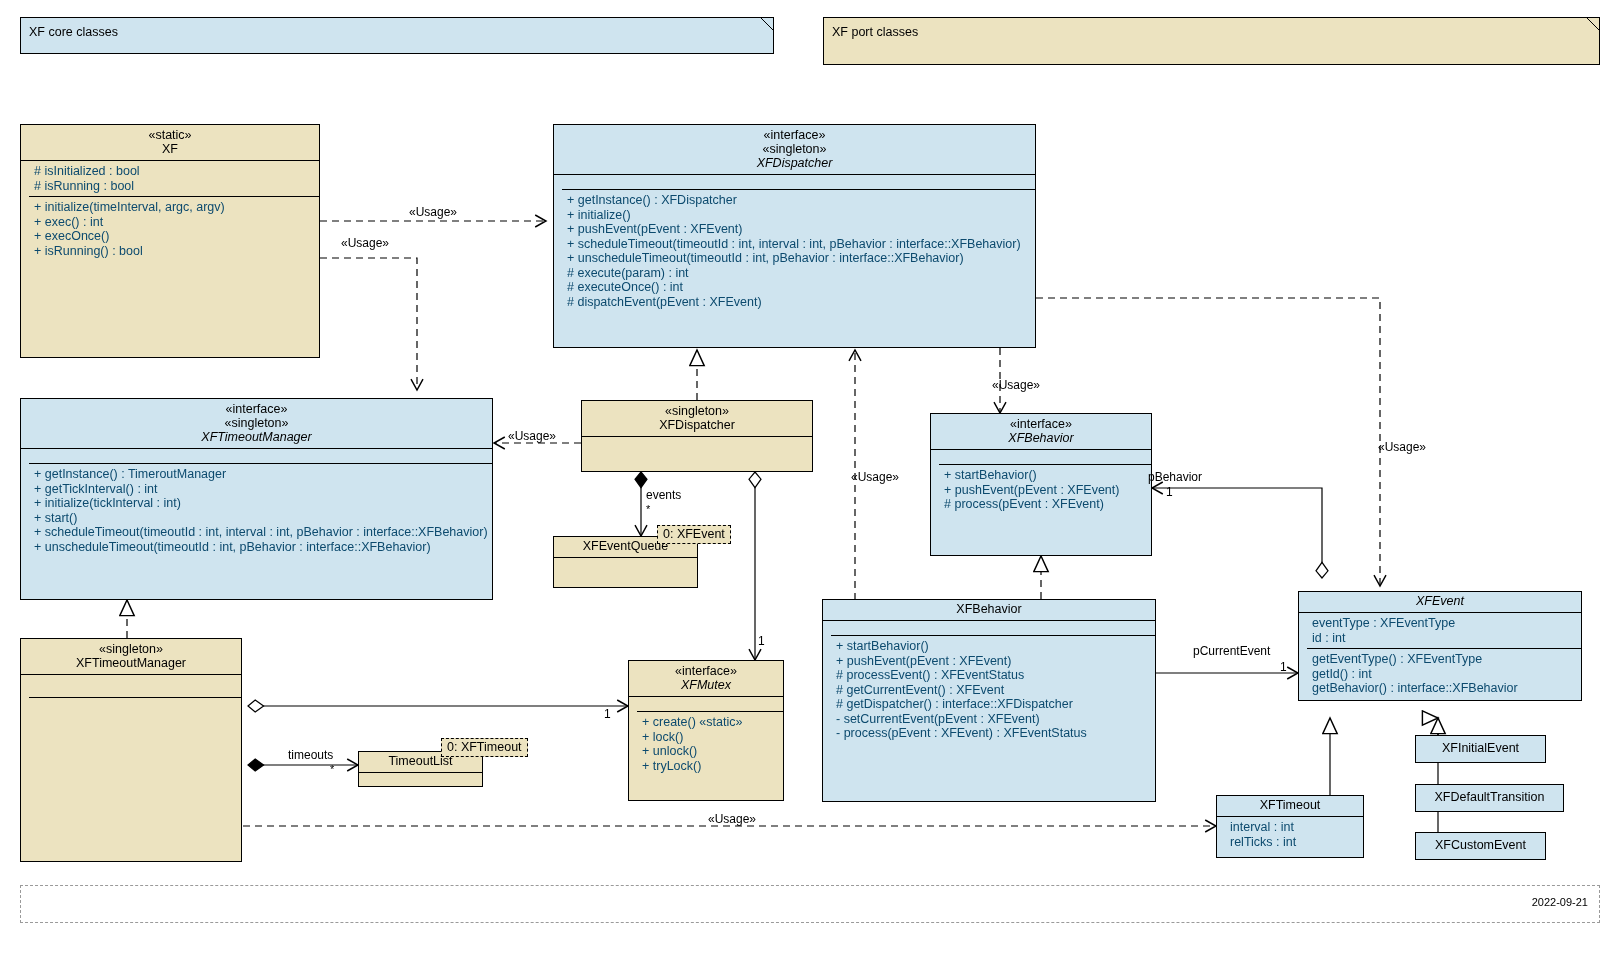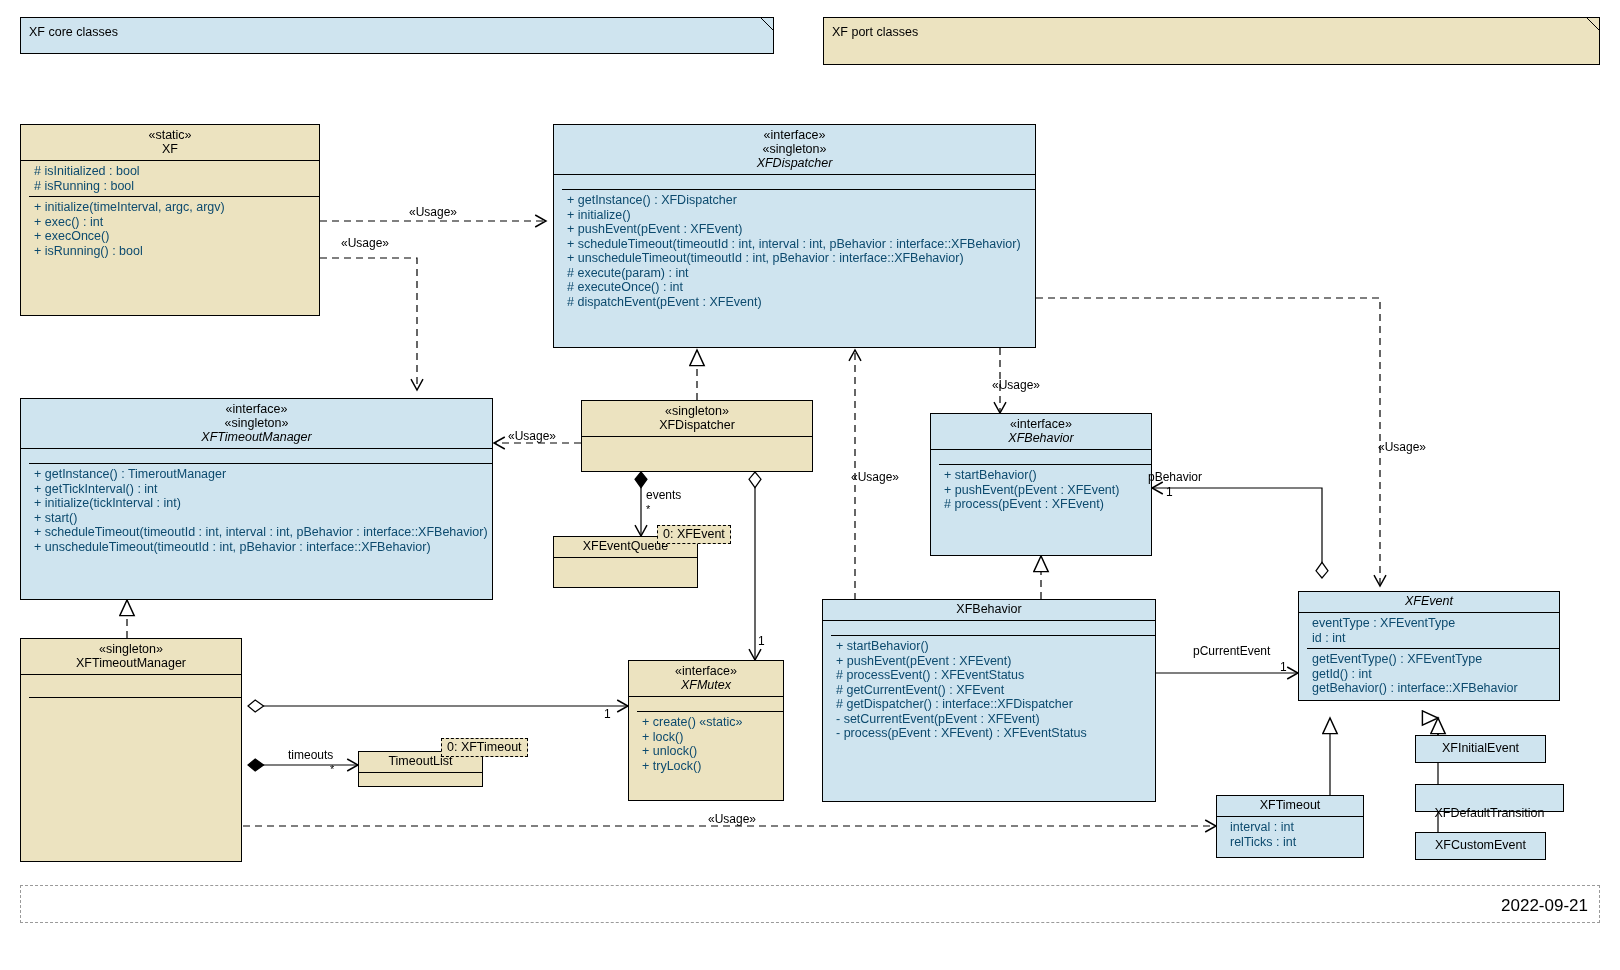--- a/index.html
+++ b/index.html
@@ -64,21 +64,21 @@
   }
 
   
   .frame {
     position: absolute;
     border: 1px dashed #9a9a9a;
     box-sizing: border-box;
   }
   .datestamp {
     position: absolute;
-    font-size: 17px;
+    font-size: 11px;
     color: #000;
     text-align: right;
   }
 
   
   .lab {
     position: absolute;
     font-size: 12px;
     color: #000;
     white-space: nowrap;
@@ -216,21 +216,21 @@
     <g>
       <polyline points="1438,718 1438,845" stroke-width="1.2"></polyline>
       <line x1="1438" y1="718" x2="1438" y2="718" stroke-width="1.2" marker-end="url(#hollowTri)"></line>
       <line x1="1438" y1="749" x2="1415" y2="749" stroke-width="1.2"></line>
       <line x1="1438" y1="797" x2="1415" y2="797" stroke-width="1.2"></line>
       <line x1="1438" y1="845" x2="1415" y2="845" stroke-width="1.2"></line>
       <polyline points="1438,740 1438,718" stroke-width="1.2" marker-end="url(#hollowTri)"></polyline>
     </g>
   </svg>
 
-  <div class="umlbox tan" style="left:20px; top:124px; width:300px; height:192px;">
+  <div class="umlbox tan" style="left:20px; top:124px; width:300px; height:234px;">
     <div class="hdr">
       <div class="row guill">«static»</div>
       <div class="row">XF</div>
     </div>
     <div class="sect">
       <div class="row"># isInitialized : bool</div>
       <div class="row"># isRunning : bool</div>
     </div>
     <div class="sect last">
       <div class="row">+ initialize(timeInterval, argc, argv)</div>
@@ -351,21 +351,21 @@
     </div>
     <div class="sect empty"></div>
     <div class="sect last">
       <div class="row">+ create() «static»</div>
       <div class="row">+ lock()</div>
       <div class="row">+ unlock()</div>
       <div class="row">+ tryLock()</div>
     </div>
   </div>
 
-  <div class="umlbox" style="left:1298px; top:591px; width:262px; height:110px;">
+  <div class="umlbox" style="left:1298px; top:591px; width:284px; height:110px;">
     <div class="hdr" style="padding-top:2px;">
       <div class="row ital">XFEvent</div>
     </div>
     <div class="sect">
       <div class="row">eventType : XFEventType</div>
       <div class="row">id : int</div>
     </div>
     <div class="sect last">
       <div class="row">getEventType() : XFEventType</div>
       <div class="row">getId() : int</div>
@@ -383,21 +383,21 @@
     </div>
   </div>
 
   <div class="umlbox" style="left:1415px; top:735px; width:131px; height:28px;">
     <div class="hdr noline" style="padding-top:5px;">
       <div class="row">XFInitialEvent</div>
     </div>
   </div>
 
   <div class="umlbox" style="left:1415px; top:784px; width:149px; height:28px;">
-    <div class="hdr noline" style="padding-top:21px;">
+    <div class="hdr noline" style="padding-top:5px;">
       <div class="row">XFDefaultTransition</div>
     </div>
   </div>
 
   <div class="umlbox" style="left:1415px; top:832px; width:131px; height:28px;">
     <div class="hdr noline" style="padding-top:5px;">
       <div class="row">XFCustomEvent</div>
     </div>
   </div>
 

